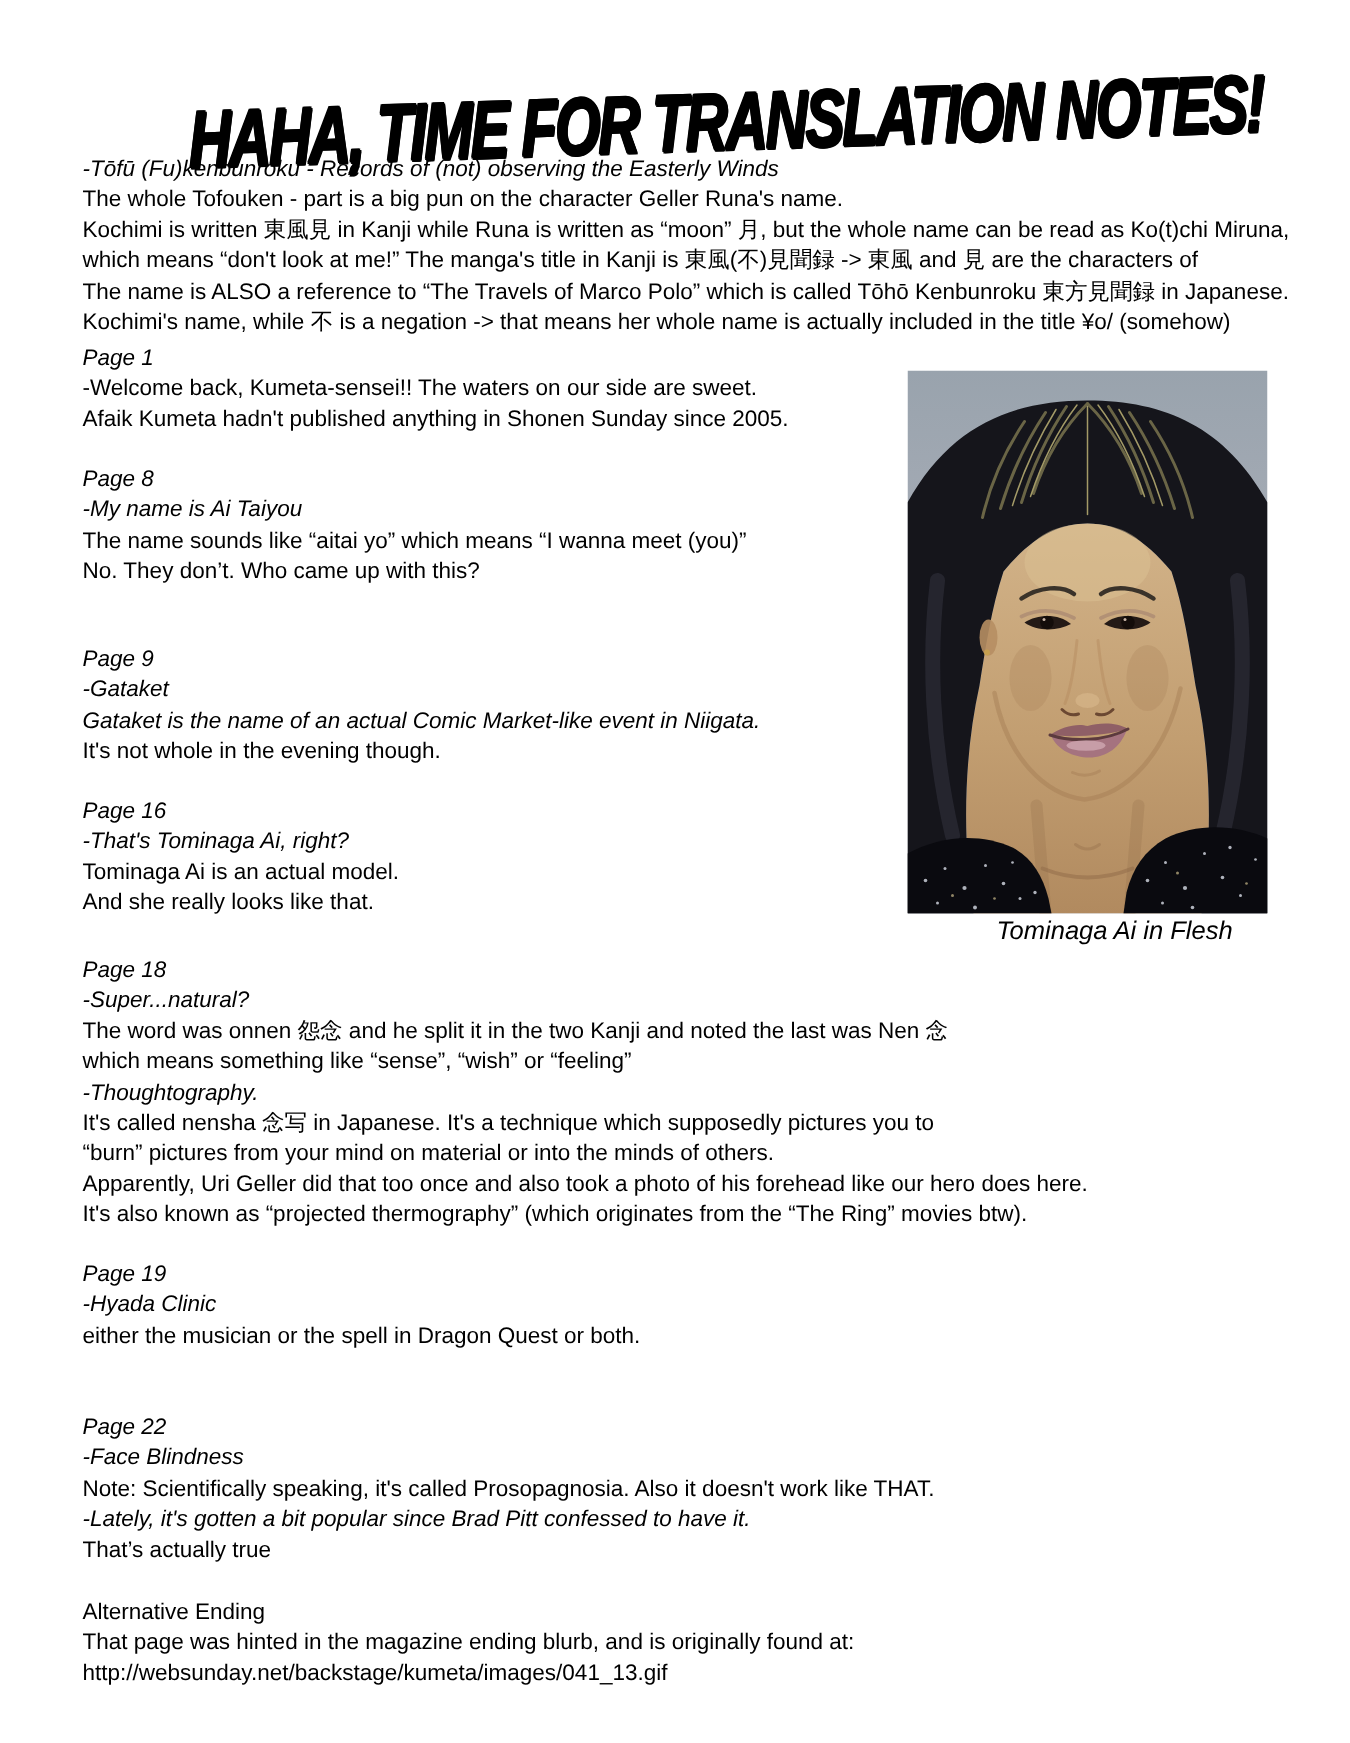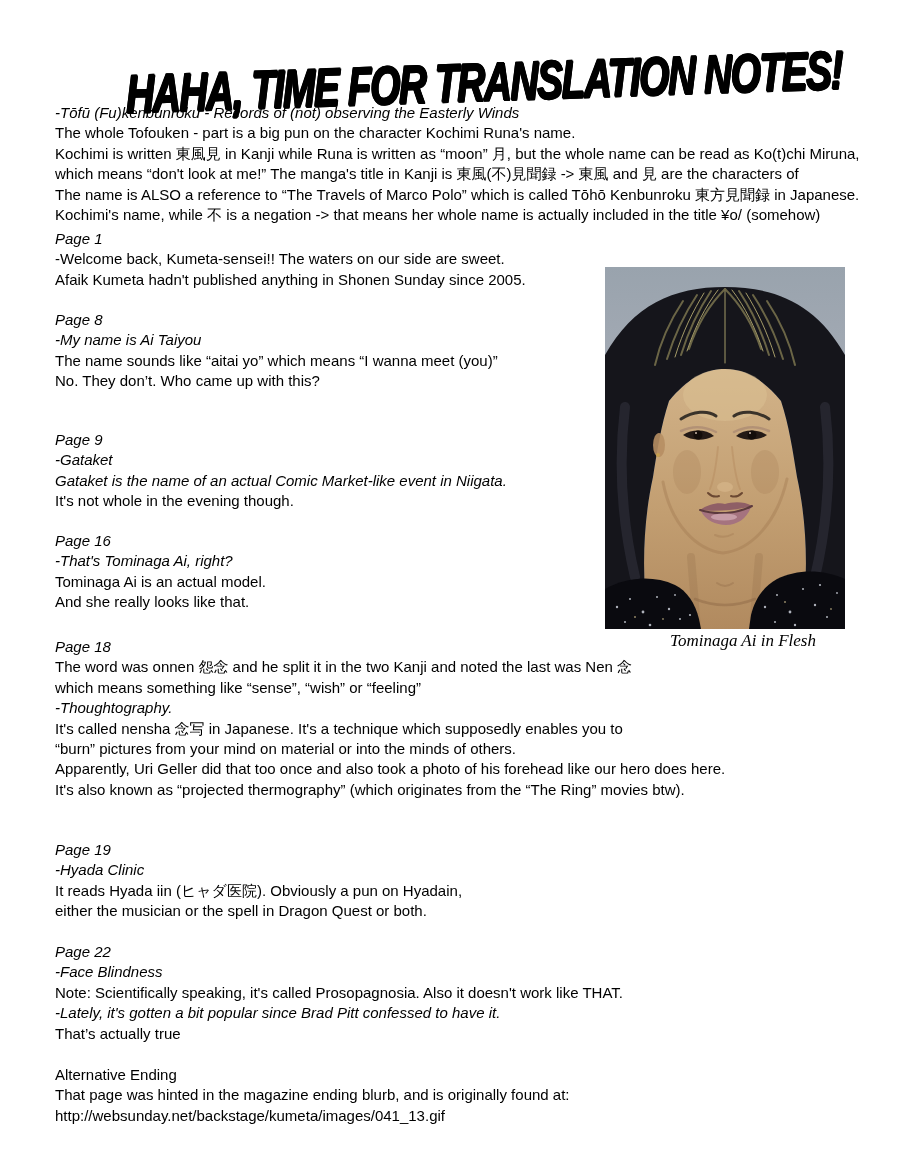--- a/index.html
+++ b/index.html
@@ -11,37 +11,37 @@
   .title{
     position:absolute;top:16px;left:0;width:900px;text-align:center;
     font-style:italic;font-weight:bold;font-size:54px;letter-spacing:-2px;
     transform:scaleX(0.72) rotate(-1.4deg);transform-origin:50% 50%;
     white-space:nowrap;
     text-shadow:1px 0 #000,-1px 0 #000,0 1px #000,0 -1px #000,1px 1px #000,-1px -1px #000;
   }
   .block{position:absolute;left:55px;}
   .ln{font-size:15px;line-height:20.4px;white-space:nowrap;}
   .it{font-style:italic;}
-  .photo-fig{position:absolute;left:605px;top:267px;width:276px;margin:0;font-family:Liberation Serif, serif;}
+  .photo-fig{position:absolute;left:605px;top:247px;width:276px;margin:0;}
   .photo-fig svg{display:block;width:240px;height:362px;}
   .photo-caption{
     display:block;text-align:center;font-style:italic;font-size:17px;
     margin-top:2px;white-space:nowrap;
   }
 </style>
 </head>
 <body>
 
 <div class="page">
 
   <h1 class="title">HAHA, TIME FOR TRANSLATION NOTES!</h1>
 
   <div class="block" style="top:103px">
     <div class="ln it">-Tōfū (Fu)kenbunroku - Records of (not) observing the Easterly Winds</div>
-    <div class="ln">The whole Tofouken - part is a big pun on the character Kochimi Runa's name.</div>
+    <div class="ln">The whole Tofouken - part is a big pun on the character Geller Runa's name.</div>
     <div class="ln">Kochimi is written 東風見 in Kanji while Runa is written as “moon” 月, but the whole name can be read as Ko(t)chi Miruna,</div>
     <div class="ln">which means “don't look at me!” The manga's title in Kanji is 東風(不)見聞録 -&gt; 東風 and 見 are the characters of</div>
     <div class="ln">The name is ALSO a reference to “The Travels of Marco Polo” which is called Tōhō Kenbunroku 東方見聞録 in Japanese.</div>
     <div class="ln">Kochimi's name, while 不 is a negation -&gt; that means her whole name is actually included in the title ¥o/ (somehow)</div>
   </div>
 
   <div class="block" style="top:229px">
     <div class="ln it">Page 1</div>
     <div class="ln">-Welcome back, Kumeta-sensei!! The waters on our side are sweet.</div>
     <div class="ln">Afaik Kumeta hadn't published anything in Shonen Sunday since 2005.</div>
@@ -63,33 +63,33 @@
 
   <div class="block" style="top:531px">
     <div class="ln it">Page 16</div>
     <div class="ln it">-That's Tominaga Ai, right?</div>
     <div class="ln">Tominaga Ai is an actual model.</div>
     <div class="ln">And she really looks like that.</div>
   </div>
 
   <div class="block" style="top:637px">
     <div class="ln it">Page 18</div>
+    <div class="ln it">-Super...natural?</div>
     <div class="ln">The word was onnen 怨念 and he split it in the two Kanji and noted the last was Nen 念</div>
     <div class="ln">which means something like “sense”, “wish” or “feeling”</div>
     <div class="ln it">-Thoughtography.</div>
-    <div class="ln">It's called nensha 念写 in Japanese. It's a technique which supposedly enables you to</div>
+    <div class="ln">It's called nensha 念写 in Japanese. It's a technique which supposedly pictures you to</div>
     <div class="ln">“burn” pictures from your mind on material or into the minds of others.</div>
     <div class="ln">Apparently, Uri Geller did that too once and also took a photo of his forehead like our hero does here.</div>
     <div class="ln">It's also known as “projected thermography” (which originates from the “The Ring” movies btw).</div>
   </div>
 
   <div class="block" style="top:840px">
     <div class="ln it">Page 19</div>
     <div class="ln it">-Hyada Clinic</div>
-    <div class="ln">It reads Hyada iin (ヒャダ医院). Obviously a pun on Hyadain,</div>
     <div class="ln">either the musician or the spell in Dragon Quest or both.</div>
   </div>
 
   <div class="block" style="top:942px">
     <div class="ln it">Page 22</div>
     <div class="ln it">-Face Blindness</div>
     <div class="ln">Note: Scientifically speaking, it's called Prosopagnosia. Also it doesn't work like THAT.</div>
     <div class="ln it">-Lately, it's gotten a bit popular since Brad Pitt confessed to have it.</div>
     <div class="ln">That’s actually true</div>
   </div>

